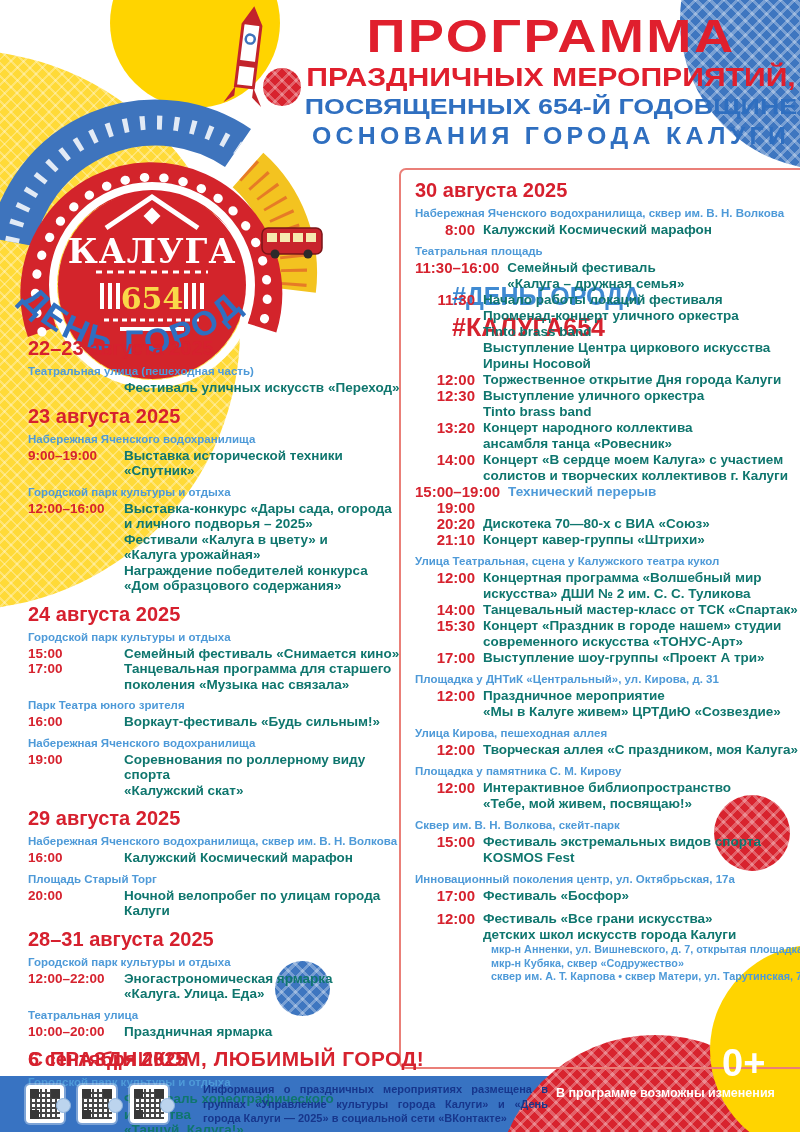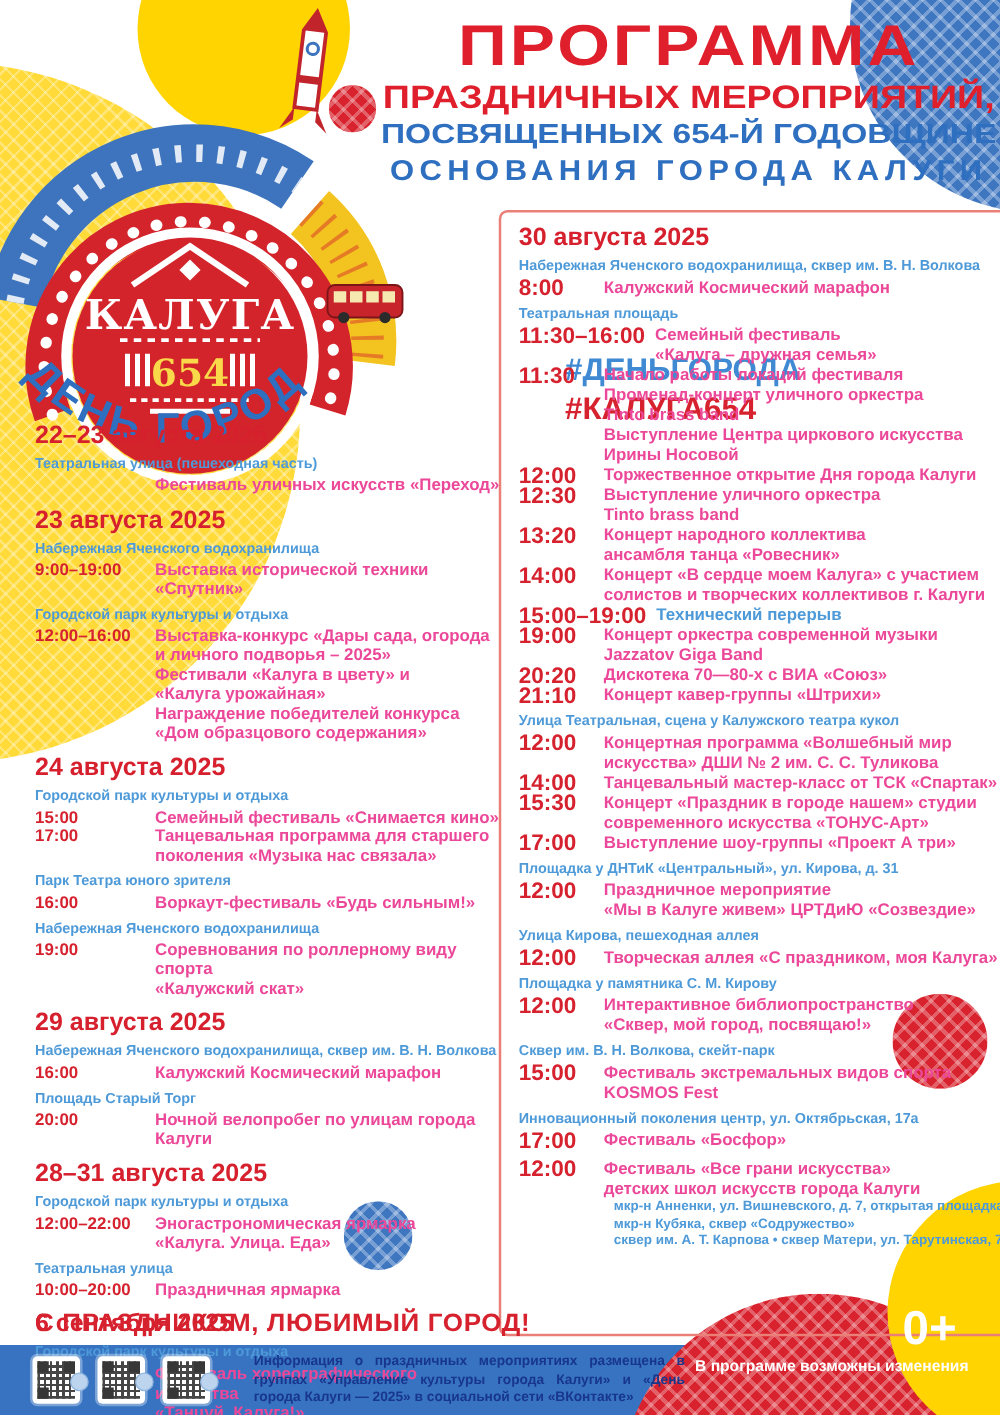--- a/index.html
+++ b/index.html
@@ -49,22 +49,22 @@
   .col-right{left:399px;top:168px;width:456px;height:901px;border:2px solid #ea7f78;border-radius:7px;
              padding:10px 10px 8px 14px;box-sizing:border-box;background:transparent;}
   .date{color:#d6202e;font-weight:800;font-size:20px;line-height:20px;margin:10px 0 2px;}
   .col .date:first-child{margin-top:0;}
   .col-right .date{margin-top:0;}
   .venue{margin-top:7px;}
   .loc{color:#4e9ad8;font-weight:700;font-size:11.5px;line-height:13px;margin-bottom:2px;}
   .row{display:flex;align-items:flex-start;}
   .time{flex:0 0 auto;min-width:96px;padding-right:8px;color:#d6222e;font-weight:800;
         font-size:13.5px;line-height:15.5px;box-sizing:border-box;}
-  .col-right .time{min-width:68px;font-size:18px;line-height:16px;}
-  .txt{color:#ec4899;font-weight:600;font-size:13.5px;line-height:15.5px;white-space:pre-line;}
+  .col-right .time{min-width:68px;font-size:15px;line-height:16px;text-align:right;}
+  .txt{color:#0f766e;font-weight:600;font-size:13.5px;line-height:15.5px;white-space:pre-line;}
   .col-right .txt{line-height:16px;}
   .txt.accent-blue{color:#4e9ad8;}
   .subline{margin-left:76px;color:#4e9ad8;font-weight:700;font-size:10.8px;line-height:13.5px;white-space:pre-line;}
 
   .slogan{position:absolute;left:28px;top:1048px;z-index:4;color:#d6222e;font-weight:800;
           font-size:20px;letter-spacing:.5px;transform:scaleX(1.04);transform-origin:0 0;}
 
   
   .footer-bar{position:absolute;left:0;top:1076px;width:800px;height:56px;background:#3873c2;z-index:1;}
   .qr-row{position:absolute;left:26px;top:1085px;z-index:5;display:flex;gap:14px;}
@@ -308,22 +308,20 @@
           <span class="time">14:00</span>
           <span class="txt">Концерт «В сердце моем Калуга» с участием
 солистов и творческих коллективов г. Калуги</span>
         </div>
         <div class="row">
           <span class="time">15:00–19:00</span>
           <span class="txt accent-blue">Технический перерыв</span>
         </div>
         <div class="row">
           <span class="time">19:00</span>
-          <span class="txt">Концерт оркестра современной музыки
-Jazzatov Giga Band</span>
         </div>
         <div class="row">
           <span class="time">20:20</span>
           <span class="txt">Дискотека 70—80-х с ВИА «Союз»</span>
         </div>
         <div class="row">
           <span class="time">21:10</span>
           <span class="txt">Концерт кавер-группы «Штрихи»</span>
         </div>
       </div>
@@ -361,21 +359,21 @@
         <div class="row">
           <span class="time">12:00</span>
           <span class="txt">Творческая аллея «С праздником, моя Калуга»</span>
         </div>
       </div>
       <div class="venue">
         <div class="loc">Площадка у памятника С. М. Кирову</div>
         <div class="row">
           <span class="time">12:00</span>
           <span class="txt">Интерактивное библиопространство
-«Сквер, мой город, посвящаю!»</span>
+«Тебе, мой живем, посвящаю!»</span>
         </div>
       </div>
       <div class="venue">
         <div class="loc">Сквер им. В. Н. Волкова, скейт-парк</div>
         <div class="row">
           <span class="time">15:00</span>
           <span class="txt">Фестиваль экстремальных видов спорта
 KOSMOS Fest</span>
         </div>
       </div>

